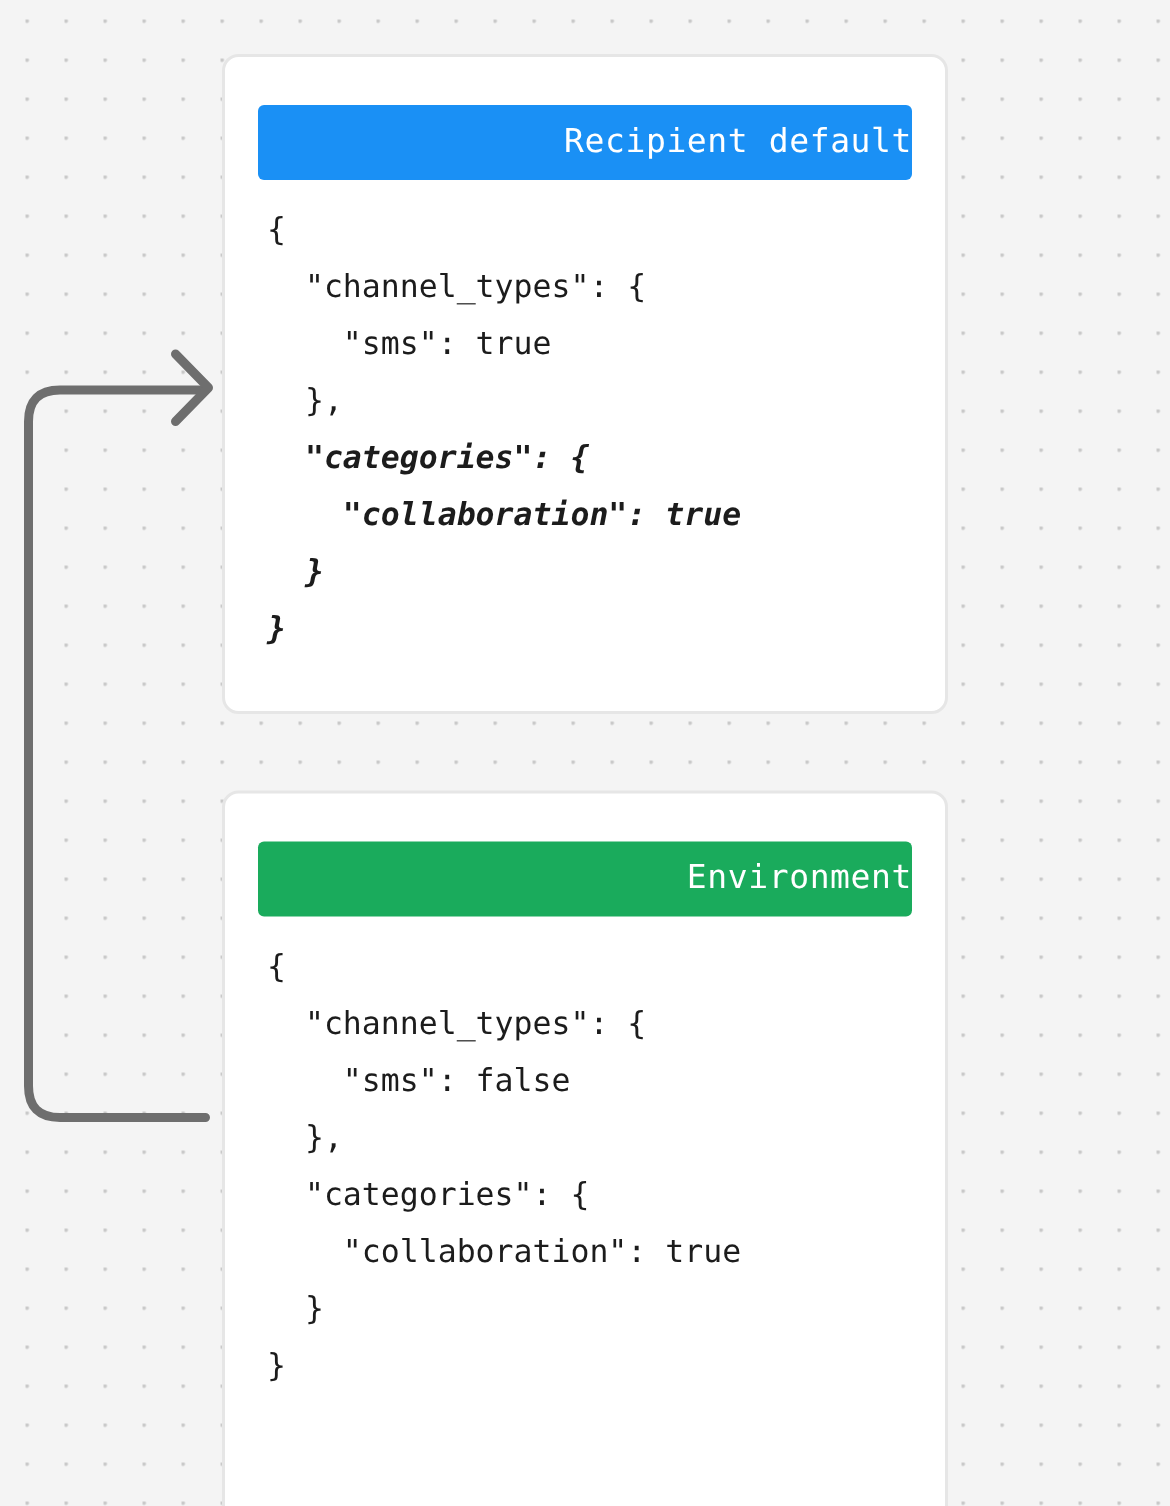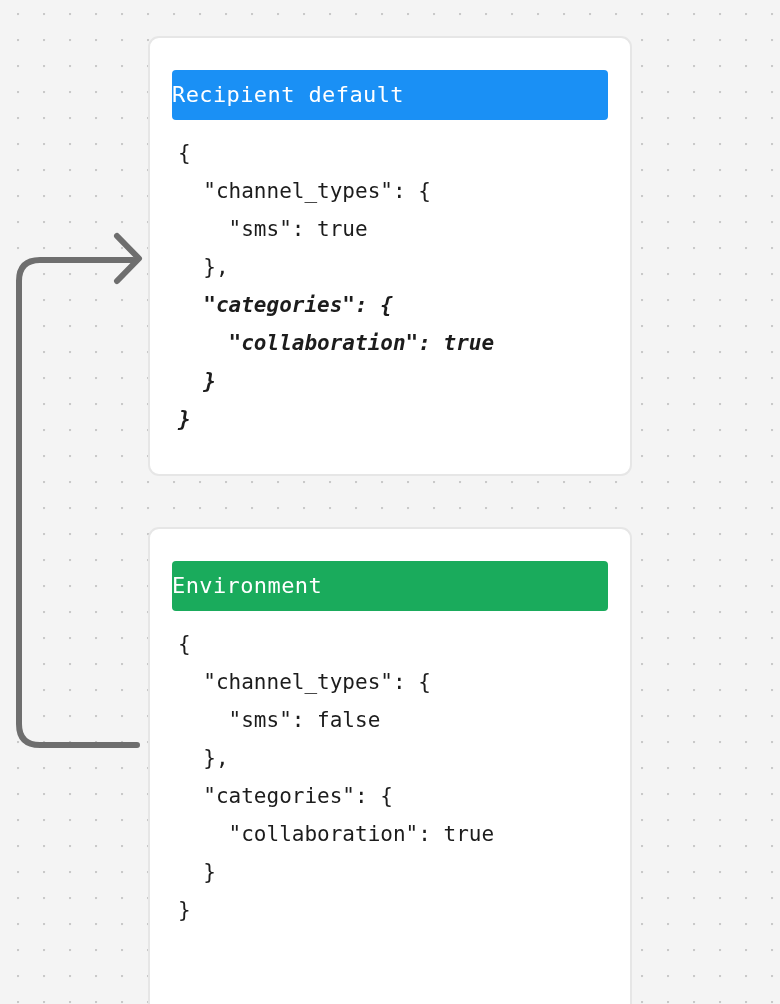--- a/index.html
+++ b/index.html
@@ -49,21 +49,21 @@
 
   .card-header {
     position: absolute;
     left: 22px;
     top: 32px;
     width: 436px;
     height: 50px;
     border-radius: 4px;
     display: flex;
     align-items: center;
-    justify-content: flex-start;
+    justify-content: flex-end;
     box-sizing: border-box;
   }
   .card-header-label {
     color: #ffffff;
     font-family: "DejaVu Sans Mono", monospace;
     font-size: 22px;
     letter-spacing: 0.4px;
     line-height: 1;
     white-space: pre;
   }

